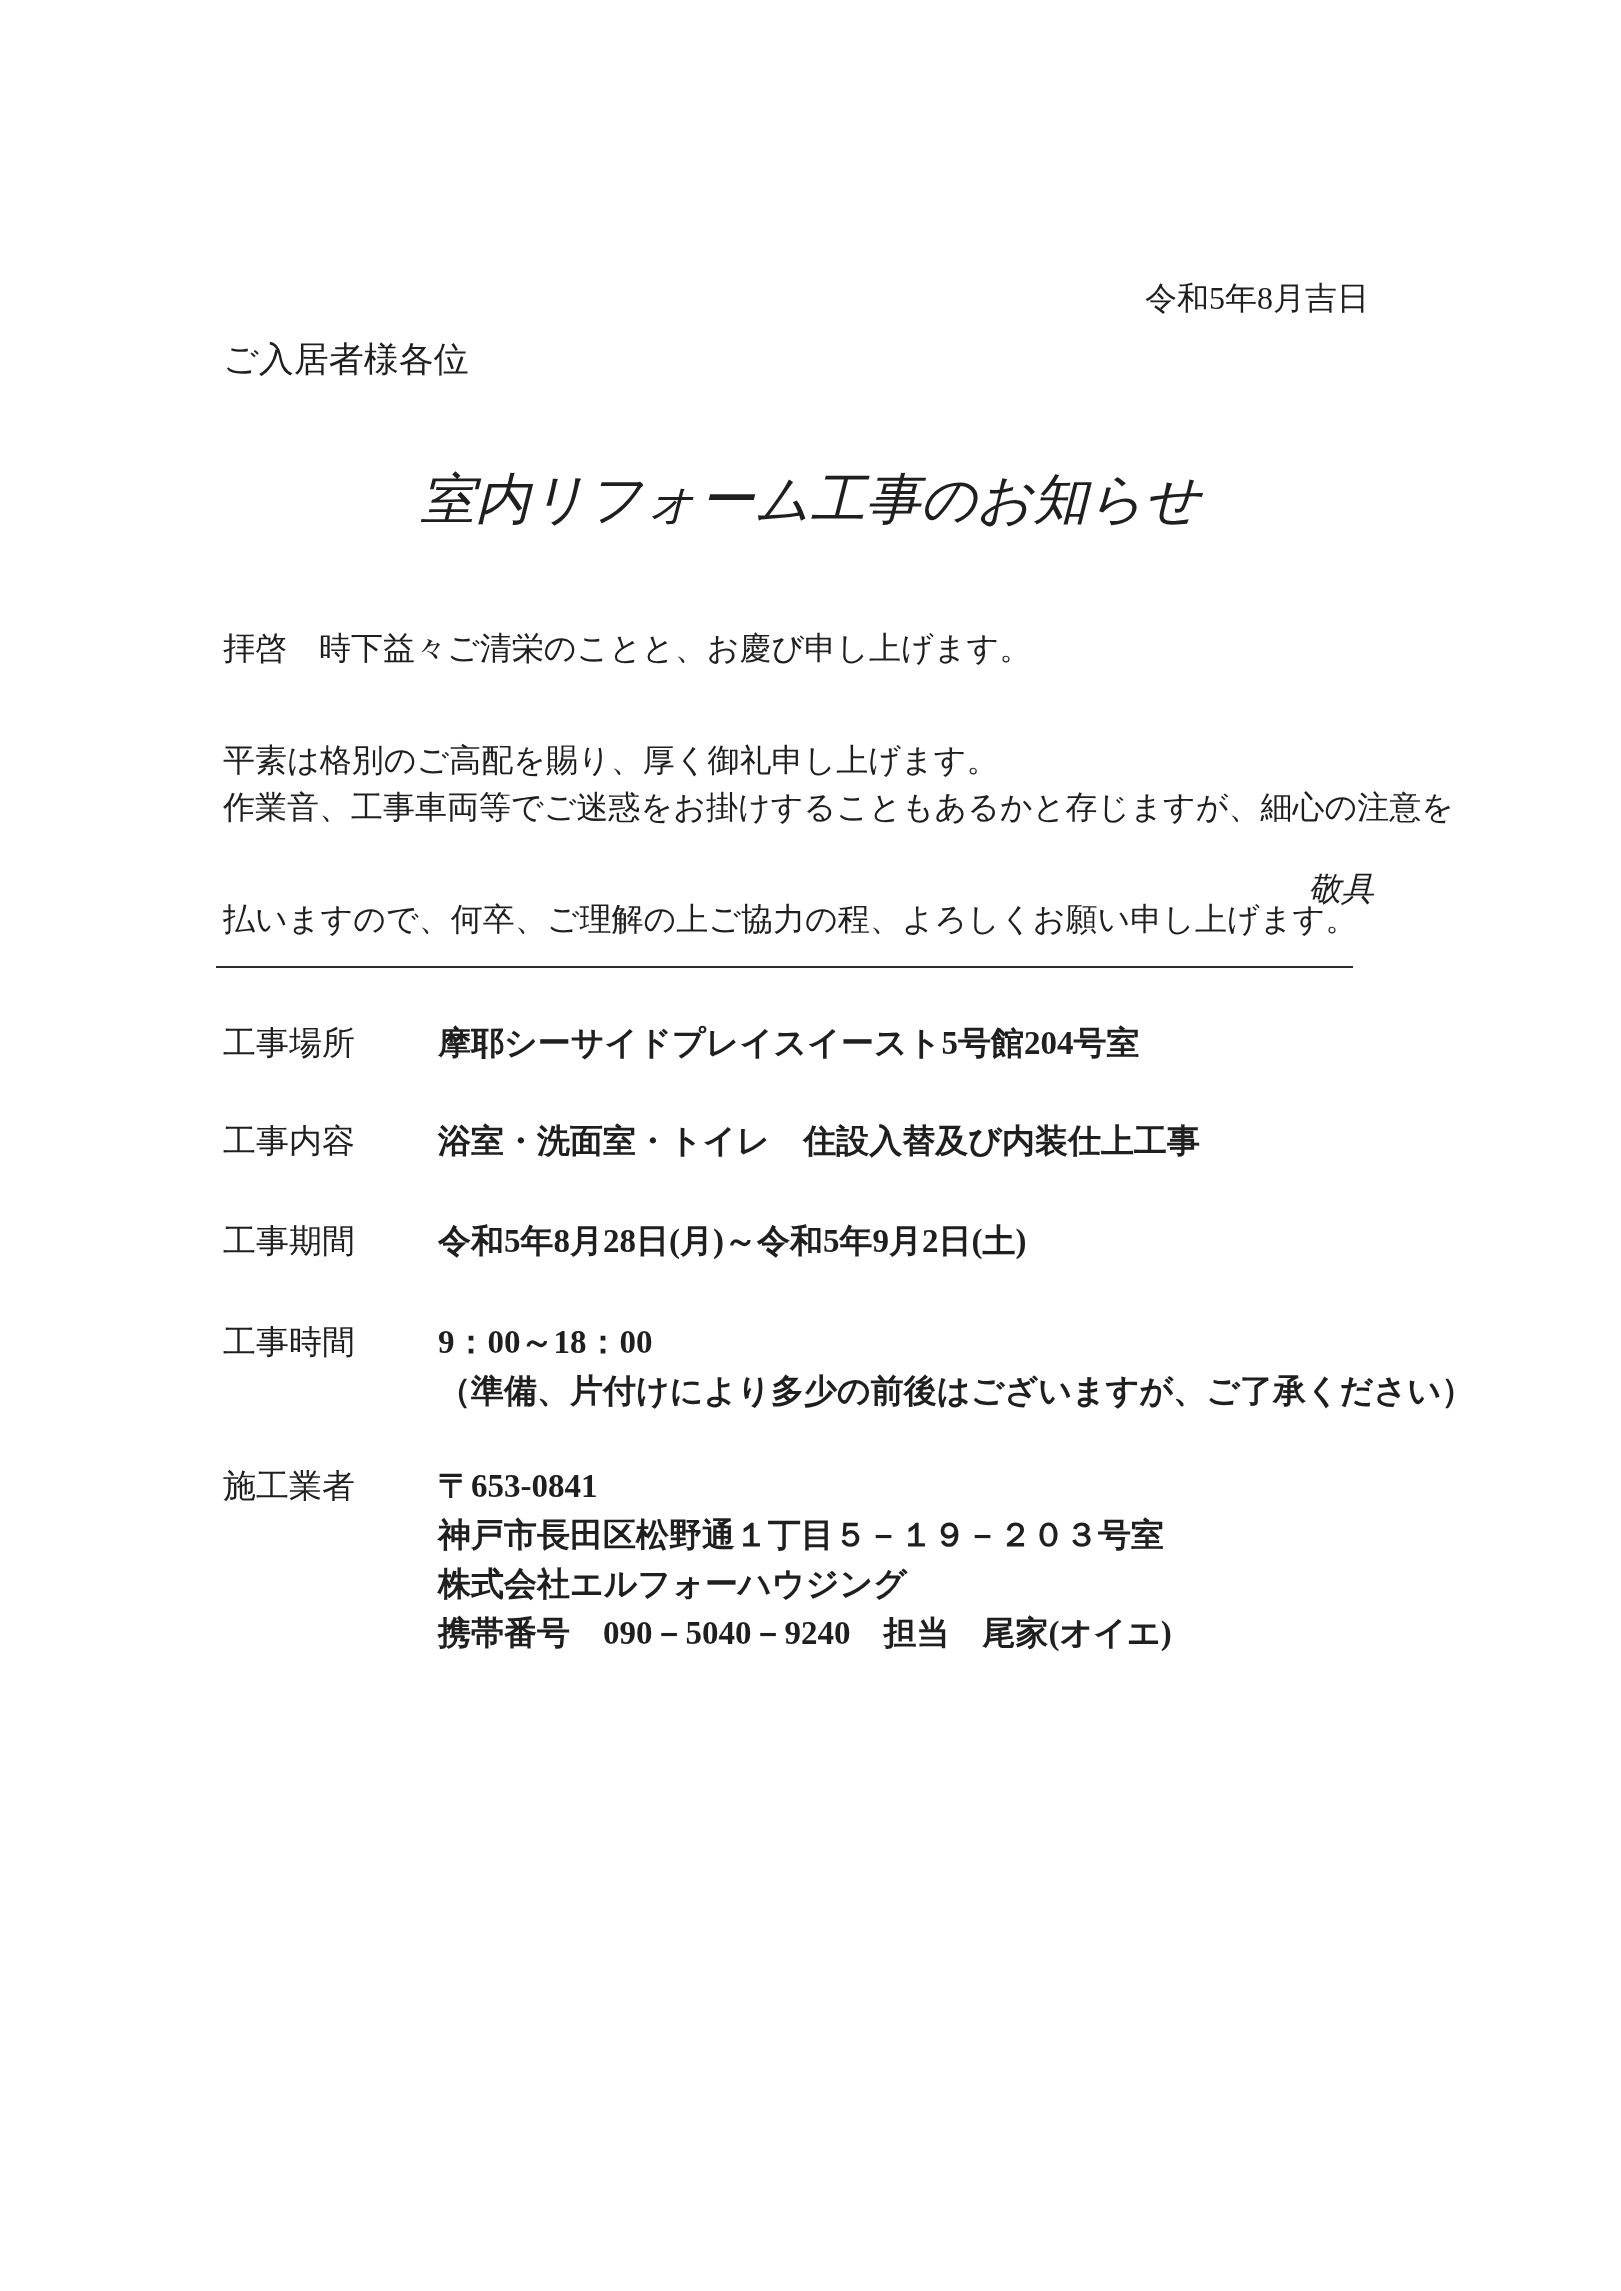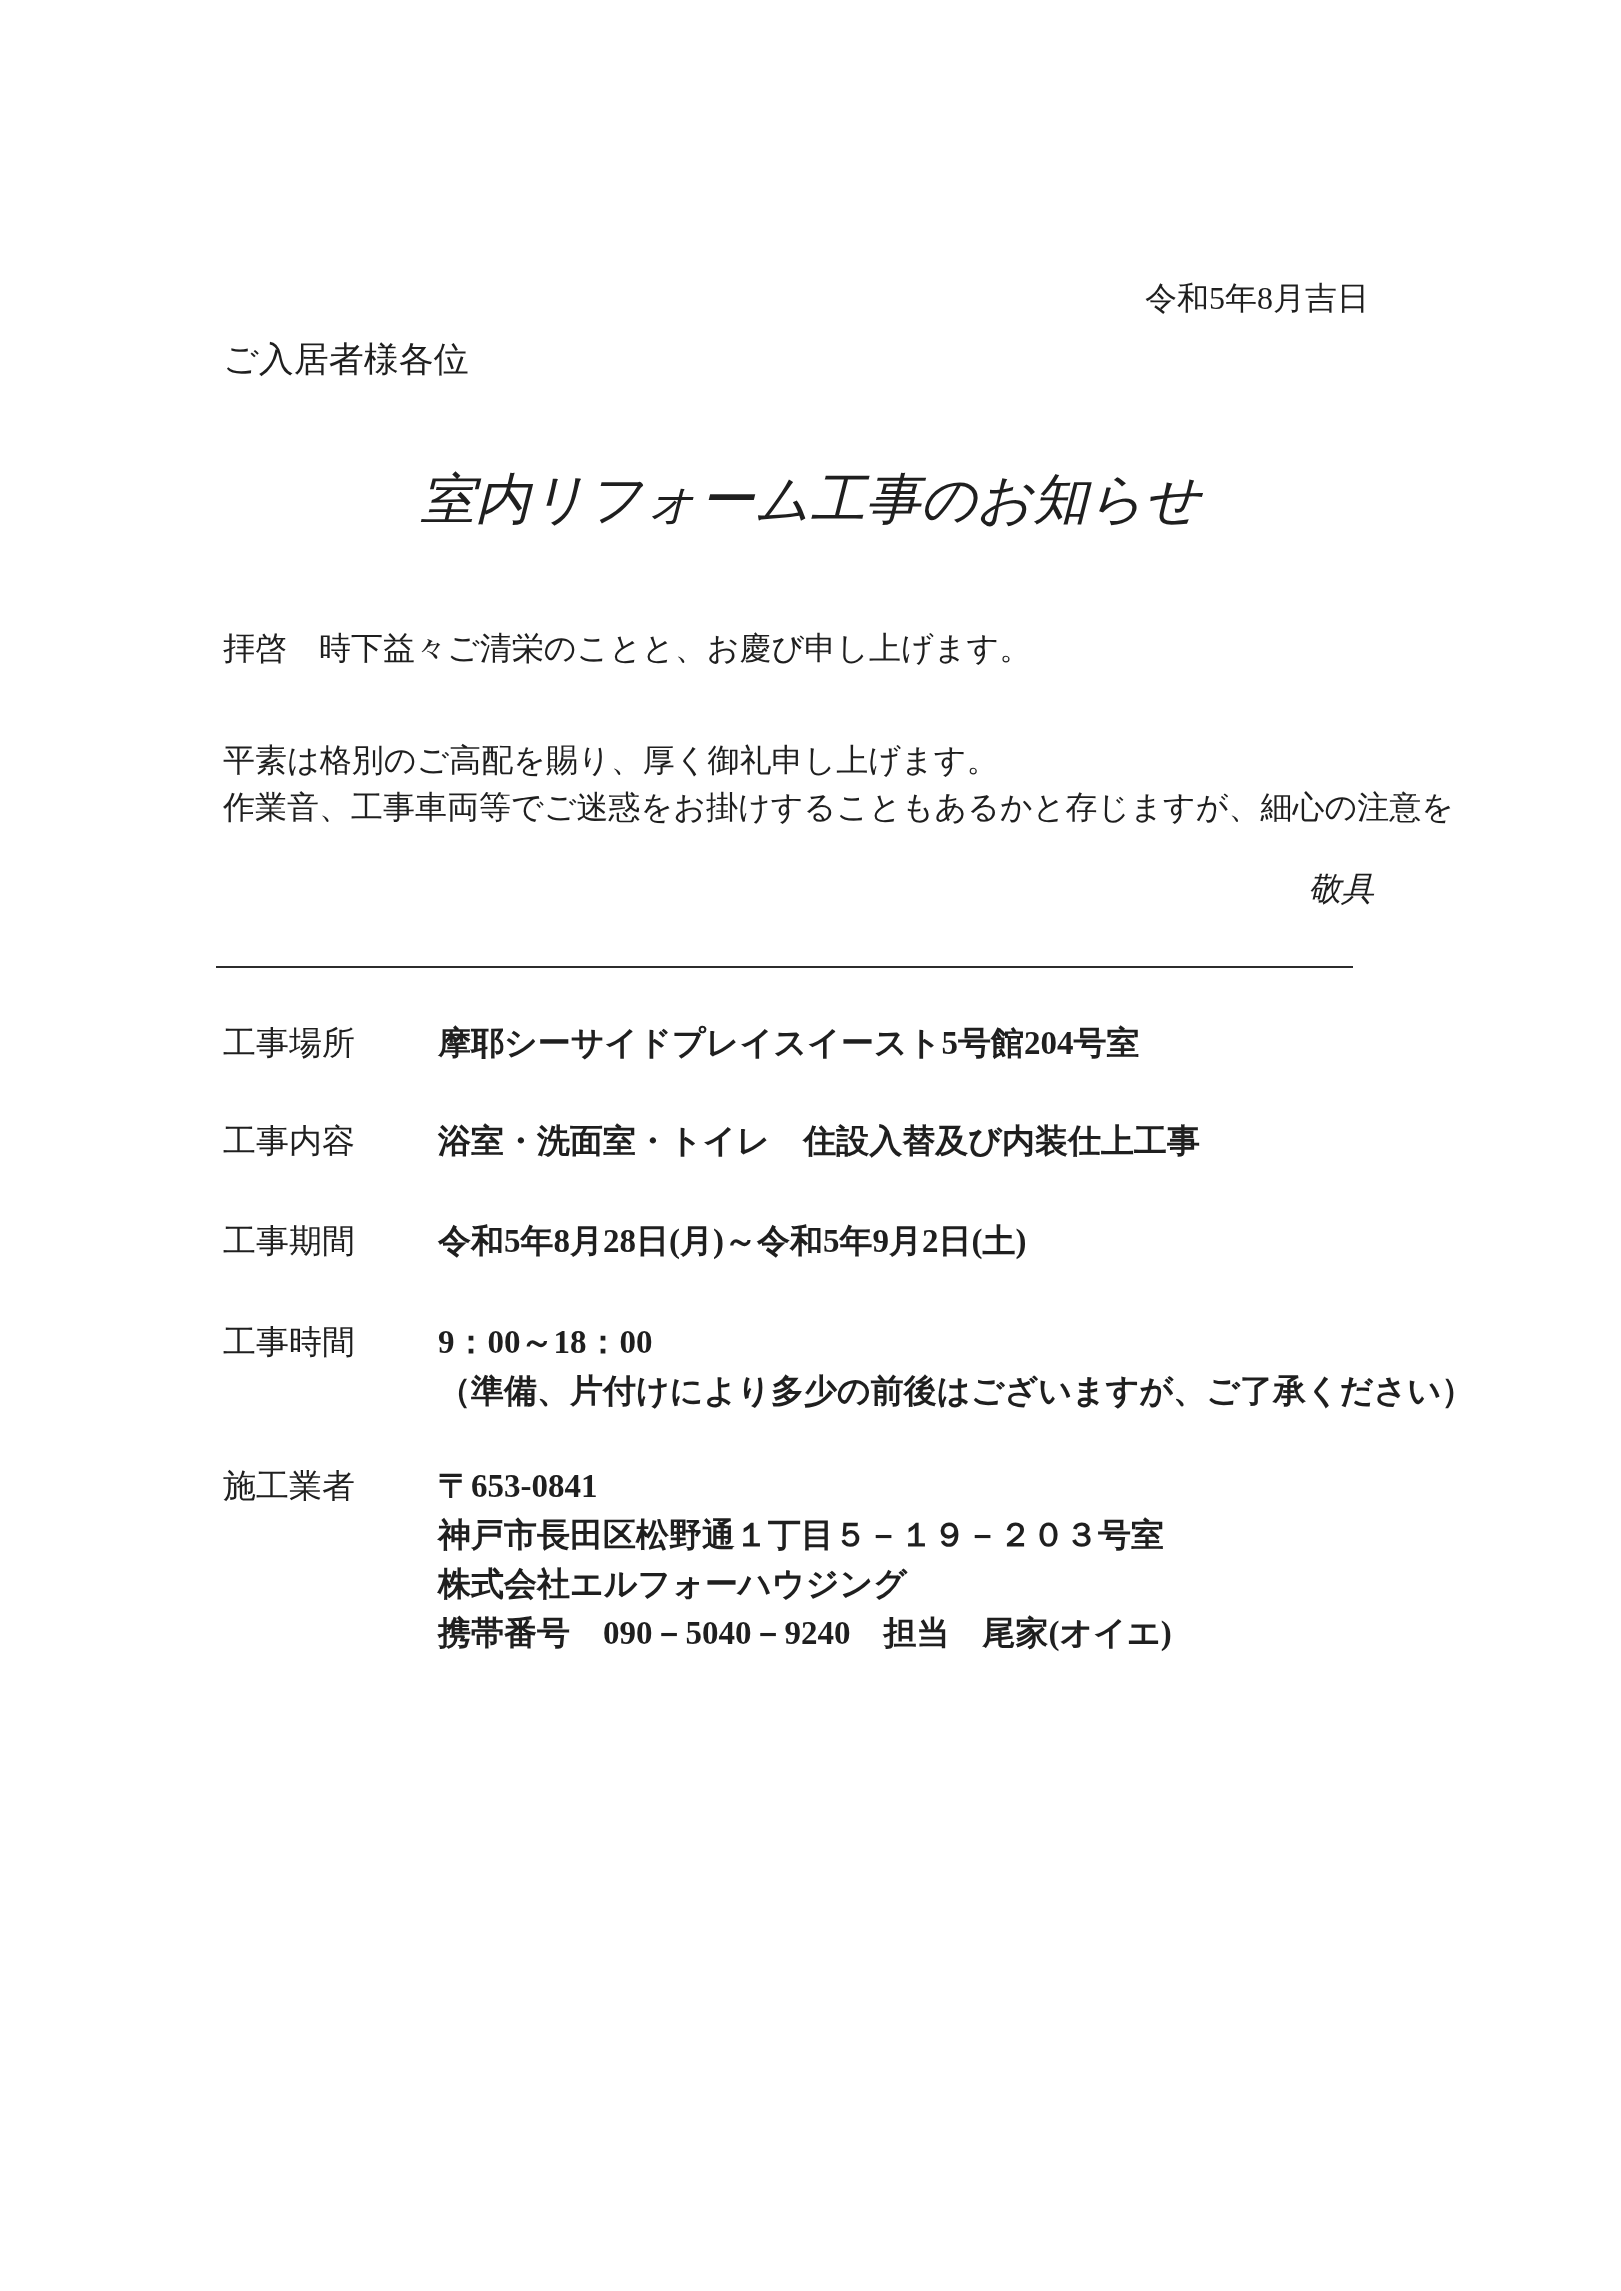--- a/index.html
+++ b/index.html
@@ -99,20 +99,21 @@
 
   <div class="title">室内リフォーム工事のお知らせ</div>
 
   <div class="abs para greeting">
     <div class="line">拝啓　時下益々ご清栄のことと、お慶び申し上げます。</div>
     <div class="line">平素は格別のご高配を賜り、厚く御礼申し上げます。</div>
   </div>
 
   <div class="abs para body-para">
     <div class="line">作業音、工事車両等でご迷惑をお掛けすることもあるかと存じますが、細心の注意を</div>
+    <div class="line">払いますので、何卒、ご理解の上ご協力の程、よろしくお願い申し上げます。</div>
   </div>
 
   <div class="abs closing">敬具</div>
 
   <div class="rule"></div>
 
   <div class="detail-row row-basho">
     <div class="detail-label">工事場所</div>
     <div class="detail-value">
       <div class="line">摩耶シーサイドプレイスイースト5号館204号室</div>

